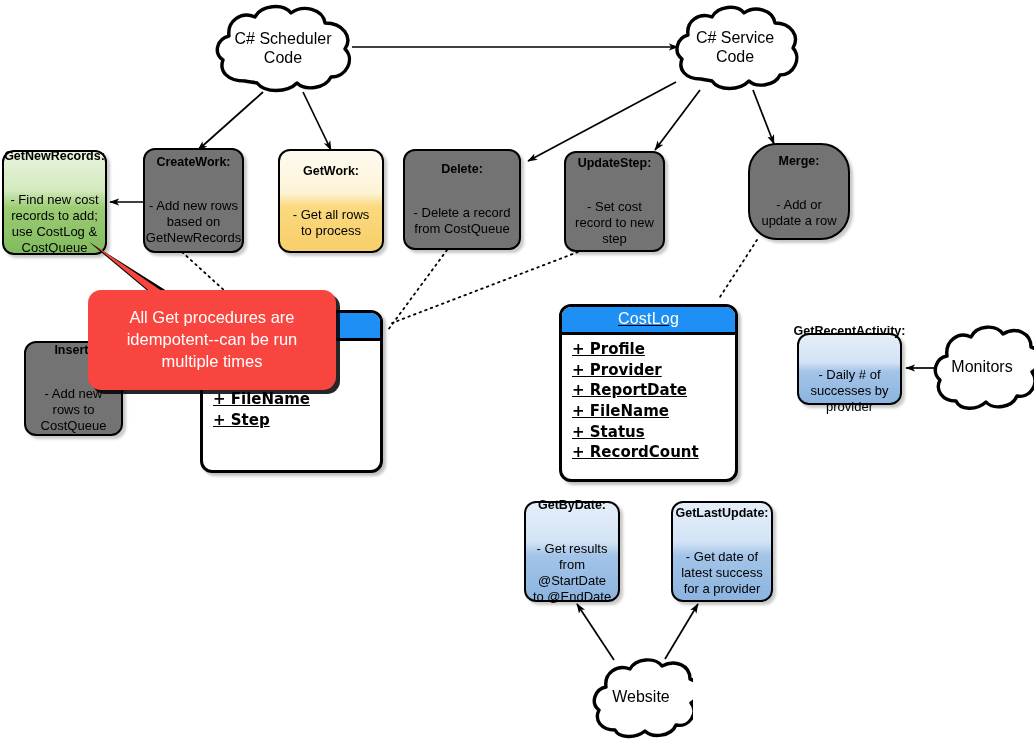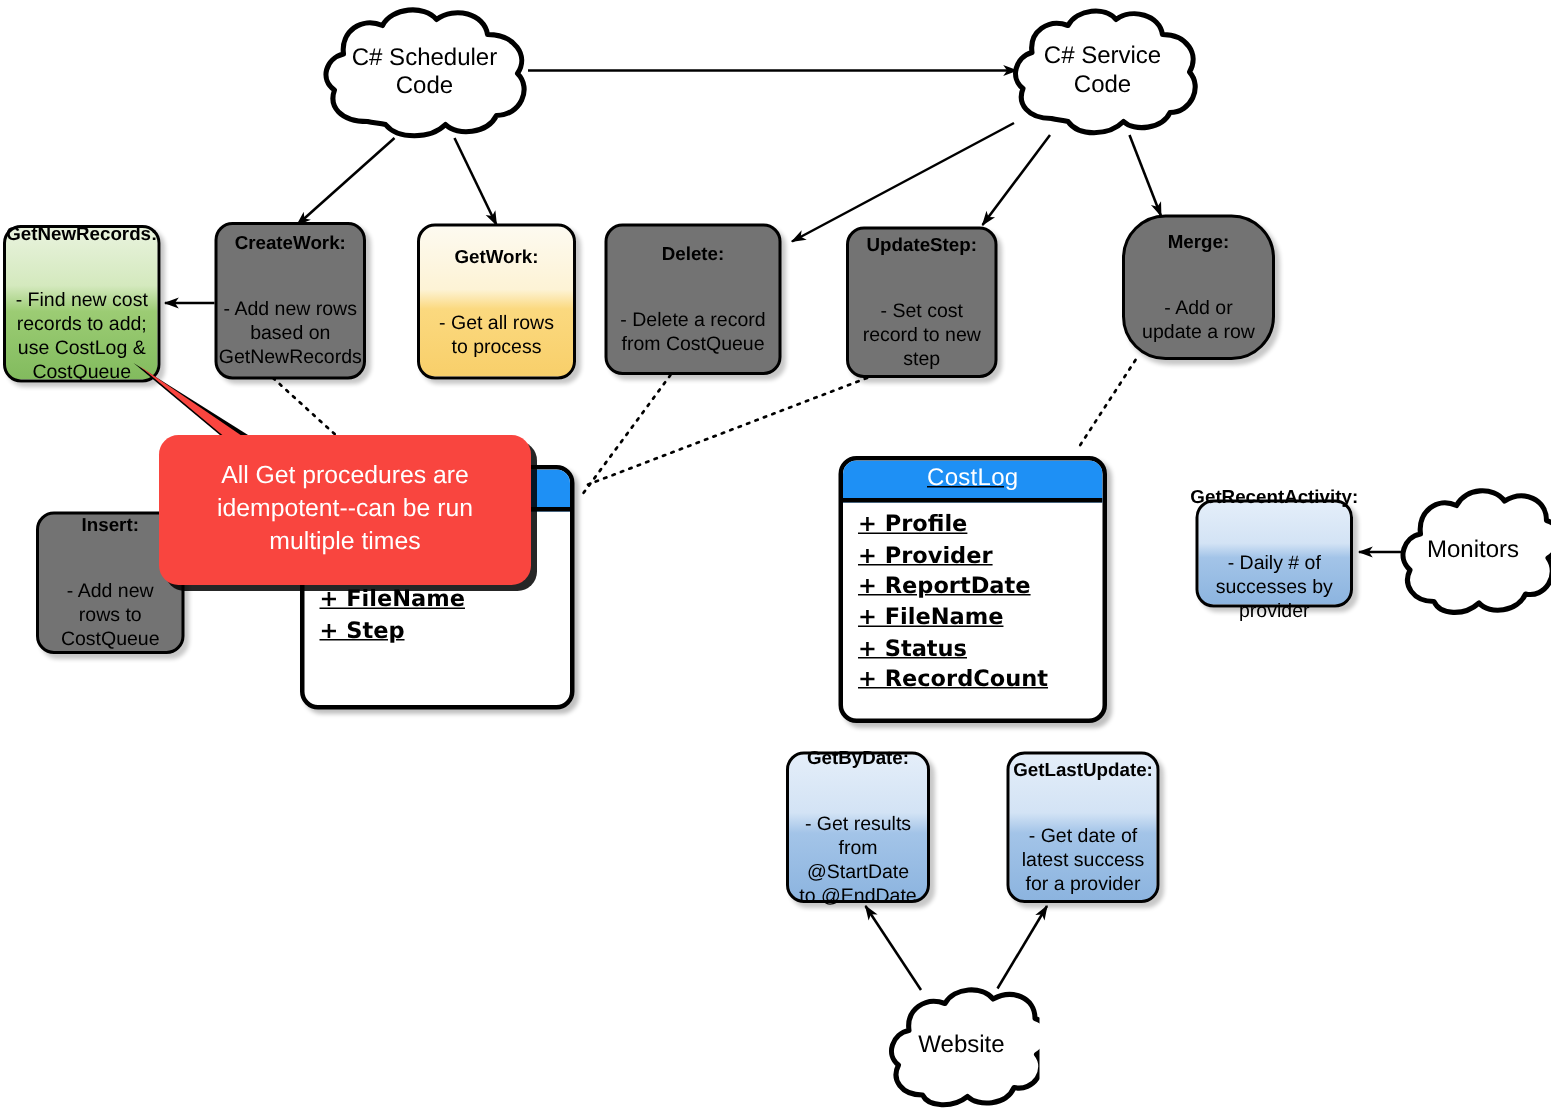--- a/index.html
+++ b/index.html
@@ -33,21 +33,21 @@
   .cloud{position:absolute;}
   .cloud .lbl{position:absolute;left:0;top:0;width:100%;height:100%;
               display:flex;align-items:center;justify-content:center;
               text-align:center;font-size:16px;color:#000;line-height:1.18;
               pointer-events:none;}
 
   
   #callout{position:absolute;left:88px;top:290px;width:248px;height:100px;z-index:40;}
   #callout .body{position:absolute;left:0;top:0;width:248px;height:100px;
      background:#f9453f;border-radius:13px;box-shadow:4px 4px 0 rgba(0,0,0,.85);
-     display:flex;align-items:center;justify-content:center;margin-left:18px;}
+     display:flex;align-items:center;justify-content:center;}
   #callout .txt{color:#fff;font-size:16.5px;line-height:1.33;text-align:center;
      padding:0 8px;}
   #callout svg.tail{position:absolute;left:-95px;top:-50px;width:200px;height:110px;}
 </style>
 </head>
 <body>
 
 <div id="stage">
 
   <svg id="wires" viewBox="0 0 1035 745">

